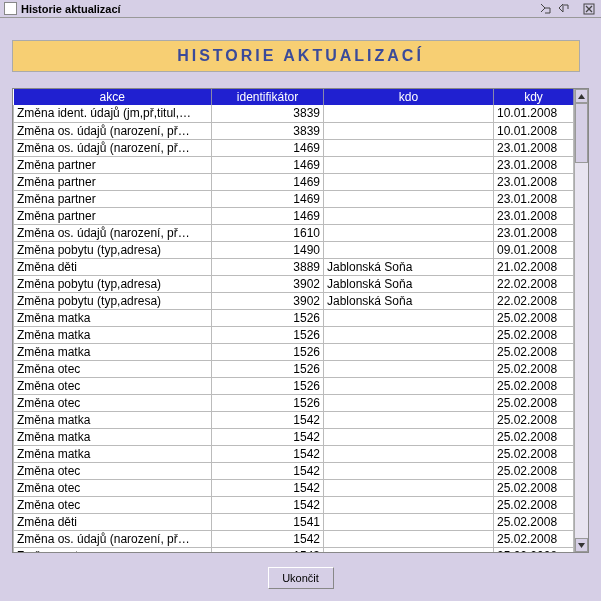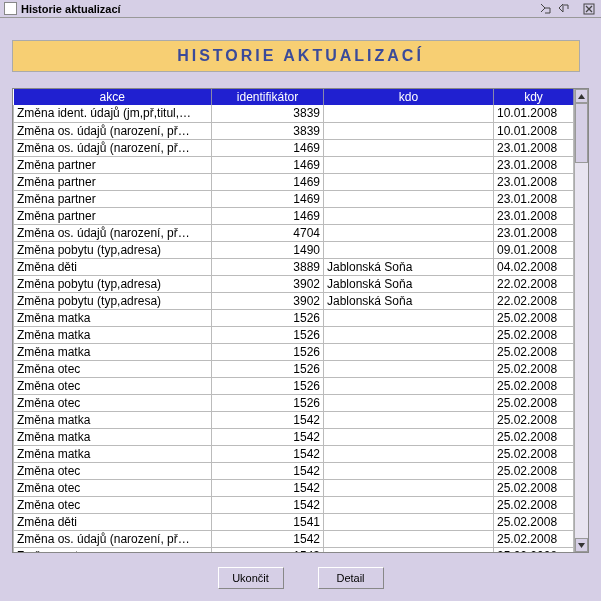--- a/index.html
+++ b/index.html
@@ -243,35 +243,35 @@
               <td class="date">23.01.2008</td>
             </tr>
             <tr>
               <td>Změna partner</td>
               <td class="num">1469</td>
               <td></td>
               <td class="date">23.01.2008</td>
             </tr>
             <tr>
               <td>Změna os. údajů (narození, př…</td>
-              <td class="num">4704</td>
+              <td class="num">1610</td>
               <td></td>
               <td class="date">23.01.2008</td>
             </tr>
             <tr>
               <td>Změna pobytu (typ,adresa)</td>
               <td class="num">1490</td>
               <td></td>
               <td class="date">09.01.2008</td>
             </tr>
             <tr>
               <td>Změna děti</td>
               <td class="num">3889</td>
               <td>Jablonská Soňa</td>
-              <td class="date">04.02.2008</td>
+              <td class="date">21.02.2008</td>
             </tr>
             <tr>
               <td>Změna pobytu (typ,adresa)</td>
               <td class="num">3902</td>
               <td>Jablonská Soňa</td>
               <td class="date">22.02.2008</td>
             </tr>
             <tr>
               <td>Změna pobytu (typ,adresa)</td>
               <td class="num">3902</td>
@@ -383,15 +383,14 @@
       <div class="vs-btn">
         <svg width="7" height="5" viewBox="0 0 7 5">
             <path d="M0 0 L3.5 5 L7 0 Z" fill="#333"></path>
           </svg>
       </div>
     </div>
   </div>
 
   <div class="button-bar">
     <div class="ui-btn">Ukončit</div>
-    <div class="ui-btn">Detail</div>
   </div>
 </div>
 
 </body></html>

